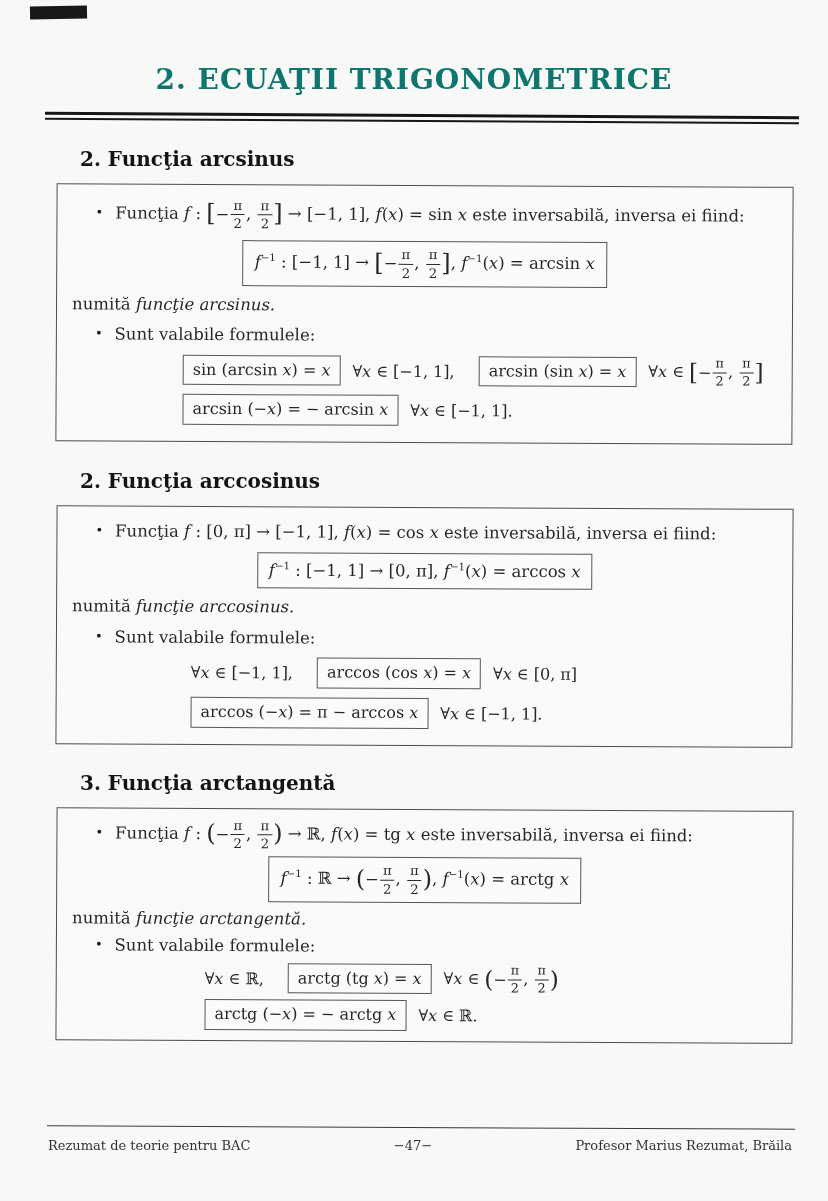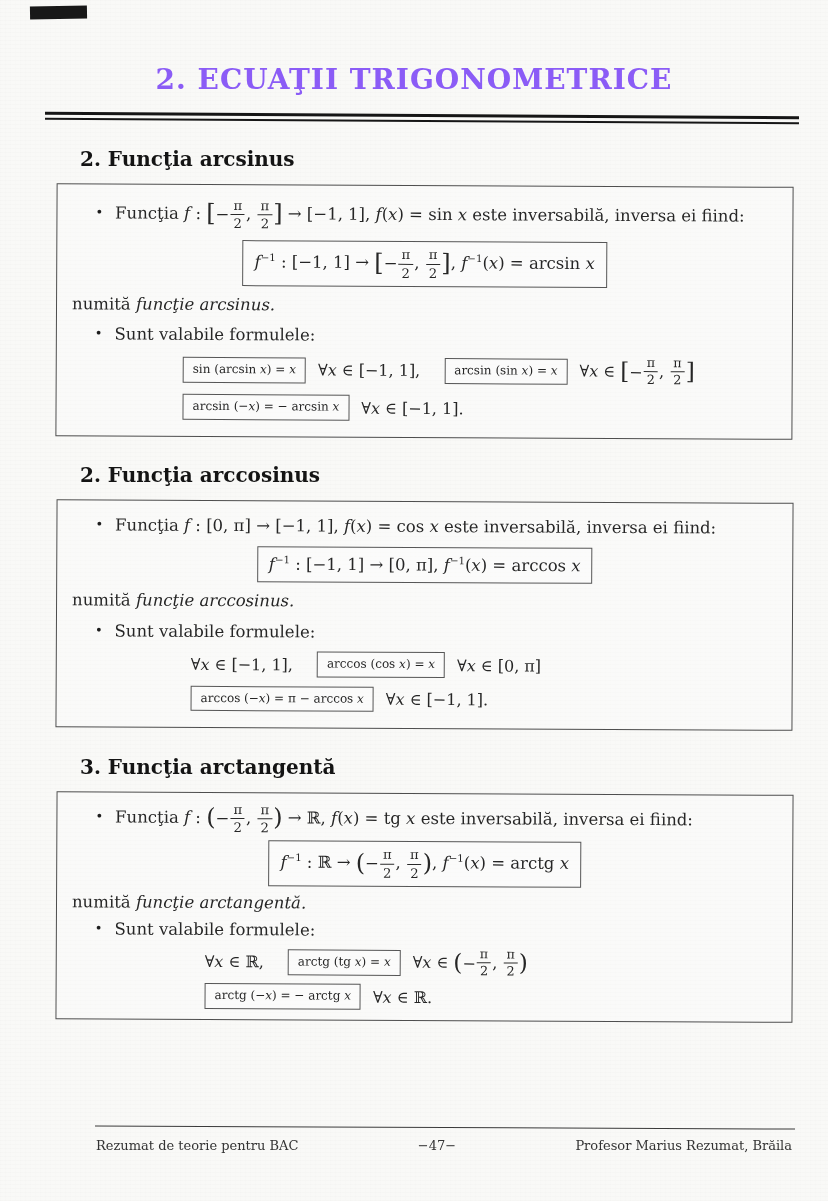--- a/index.html
+++ b/index.html
@@ -9,21 +9,21 @@
     background-image:
       repeating-linear-gradient(0deg, rgba(0,0,0,0.010) 0 1px, transparent 1px 4px),
       repeating-linear-gradient(90deg, rgba(60,60,55,0.008) 0 1px, transparent 1px 5px);
     font-family:"DejaVu Serif","Liberation Serif",serif;
     color:#262626;
   }
   .page{position:absolute;inset:0;}
   .corner-mark{position:absolute;left:30px;top:6px;width:57px;height:13px;background:#181818;transform:rotate(-1deg);}
   .title{
     margin:62px 10px 0 10px;text-align:center;
-    font-size:28px;font-weight:bold;color:#8b5cf6;letter-spacing:1px;line-height:1.3;
+    font-size:28px;font-weight:bold;color:#0f766e;letter-spacing:1px;line-height:1.3;
   }
   .double-rule{
     margin:16px 29px 0 45px;height:3px;
     border-top:3.5px solid #161616;border-bottom:2.5px solid #161616;
     transform:rotate(0.35deg);
   }
   h2{
     margin:24px 0 0 80px;font-size:20px;font-weight:bold;color:#141414;line-height:1.3;
   }
   h2.h2b{margin-top:24px;}
@@ -33,21 +33,21 @@
     background:rgba(255,255,255,0.25);
   }
   .sbox.tight{padding-top:10px;padding-bottom:10px;}
   .line{font-size:16.5px;line-height:1.3;}
   .bullet-line{padding-left:32px;}
   .bullet{display:inline-block;margin-right:12px;font-size:13px;vertical-align:2px;color:#1d1d1d;}
   .center-row{display:flex;justify-content:center;margin:10px 0 4px;}
   .tight .center-row{margin:6px 0 2px;}
   .fbox{
     display:inline-block;border:1.3px solid #565656;padding:4px 9px;
-    font-size:12px;line-height:1.3;white-space:nowrap;background:rgba(255,255,255,0.3);
+    font-size:16px;line-height:1.3;white-space:nowrap;background:rgba(255,255,255,0.3);
   }
   .fbox.big{padding:6px 11px;font-size:16.5px;}
   .named{margin:8px 0 0 9px;}
   .tight .named{margin-top:6px;}
   .named .it{font-style:italic;}
   .bullet-line2{margin-top:9px;}
   .tight .bullet-line2{margin-top:6px;}
   .frow{display:flex;align-items:center;margin-top:9px;font-size:16px;}
   .tight .frow{margin-top:6px;}
   .frow > * + *{margin-left:12px;text-align:center;}
@@ -61,21 +61,21 @@
   sup{font-size:0.62em;}
   .frac{
     display:inline-flex;flex-direction:column;align-items:center;
     vertical-align:middle;line-height:1;font-size:0.8em;margin:0 1px;
   }
   .frac .num{display:block;padding:0 3px 2px;}
   .frac .den{display:block;border-top:1.3px solid #2a2a2a;padding:2px 3px 0;}
   .br{font-size:1.45em;vertical-align:middle;position:relative;top:-1px;}
   .mid{vertical-align:middle;}
   
-  .footer-wrap{position:absolute;left:0;right:0;top:1127px;padding-left:48px;}
+  .footer-wrap{position:absolute;left:0;right:0;top:1127px;}
   .footer-rule{margin:0 33px 0 47px;border-top:1.6px solid #3a3a3a;transform:rotate(0.25deg);}
   .footer-row{
     display:flex;justify-content:space-between;align-items:baseline;
     margin:10px 36px 0 48px;font-size:13px;color:#333;
   }
 </style>
 </head>
 <body>
 
 <div class="page">

